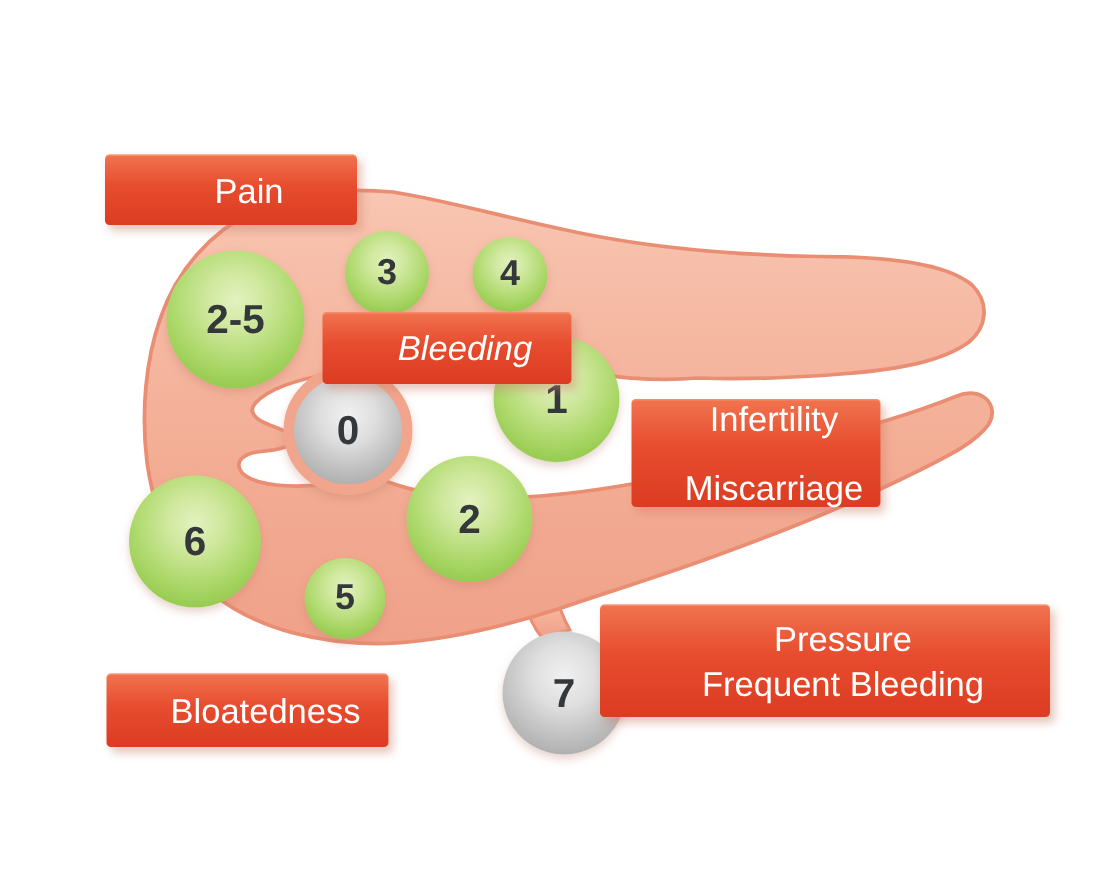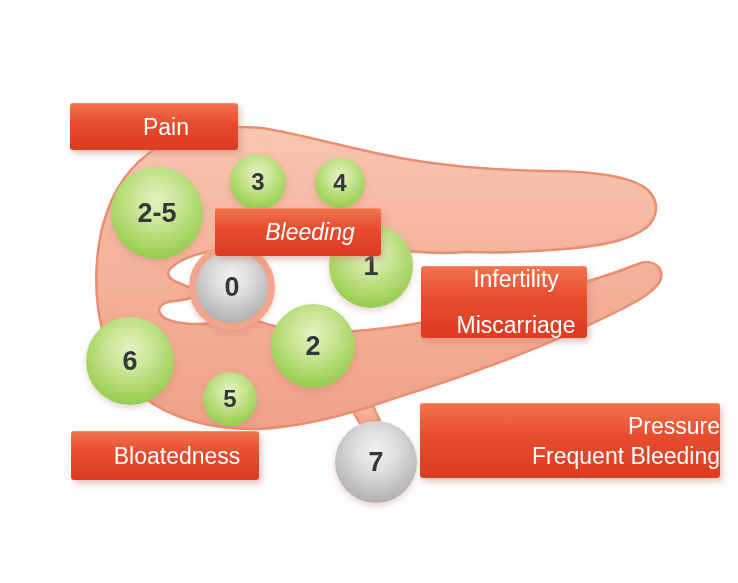--- a/index.html
+++ b/index.html
@@ -46,22 +46,22 @@
     background:linear-gradient(180deg,#F1744F 0%,#E74C2E 45%,#DC3C22 100%);
     box-shadow:inset 0 1px 0 rgba(255,170,140,0.45), 3px 4px 6px rgba(205,130,110,0.45);
     border-radius:3px;
     color:#ffffff;font-size:23px;line-height:30px;
     text-align:center;
     padding-left:24px;
   }
   .pos-pain       {left:70px; top:103px;width:144px;height:47px;}
   .pos-bleeding   {left:215px;top:208px;width:142px;height:48px;font-style:italic;}
   .pos-infertility{left:421px;top:266px;width:142px;height:72px;gap:16px;}
-  .pos-bloated    {left:71px; top:431px;width:164px;height:49px;}
-  .pos-pressure   {left:420px;top:403px;width:276px;height:75px;align-items:flex-end;}
+  .pos-bloated    {left:71px; top:449px;width:164px;height:49px;}
+  .pos-pressure   {left:400px;top:403px;width:276px;height:75px;}
 </style>
 </head>
 <body>
 
 <div class="stage">
 
   <svg class="uterus" viewBox="0 0 738 583" aria-hidden="true">
     <defs>
       <linearGradient id="bodyGrad" x1="0" y1="0" x2="0" y2="1">
         <stop offset="0" stop-color="#F8C6B2"></stop>

